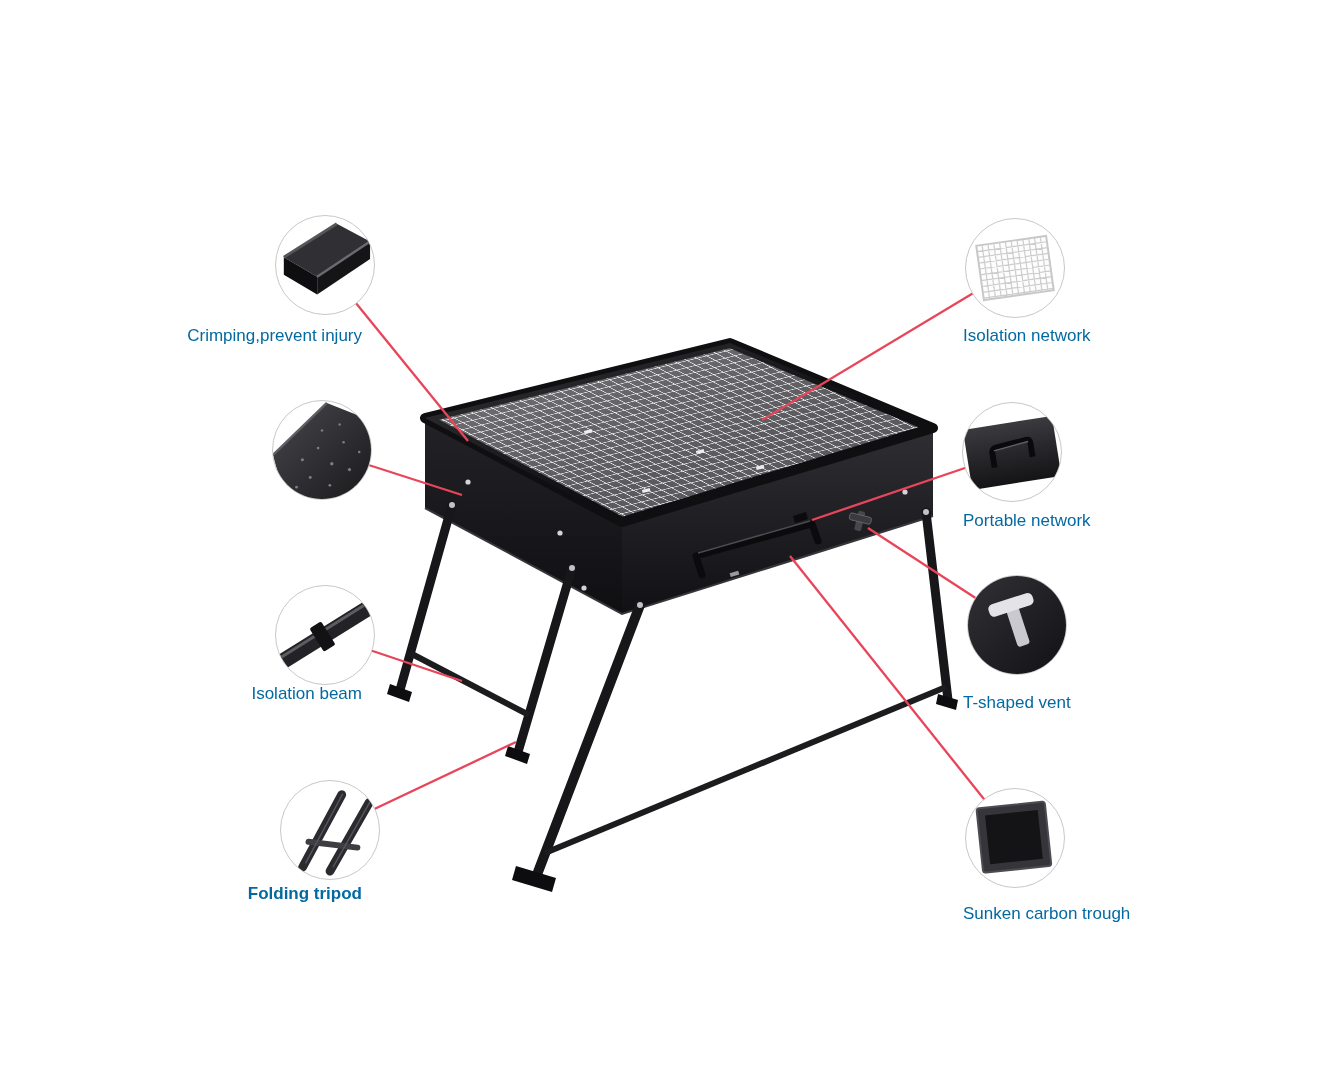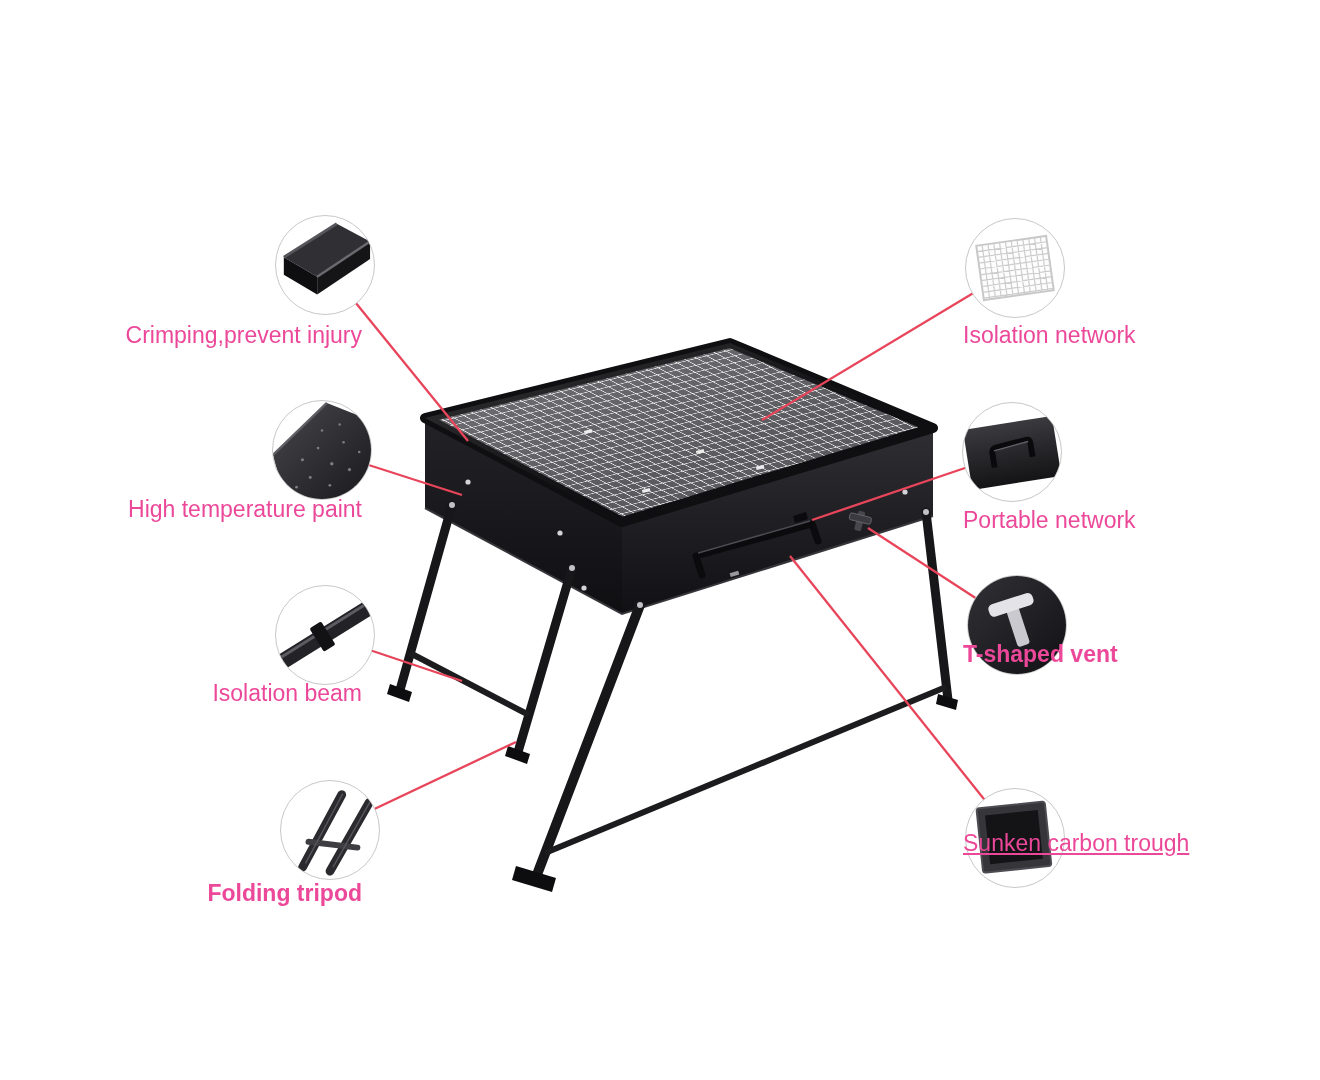--- a/index.html
+++ b/index.html
@@ -10,43 +10,43 @@
   .stage{position:absolute;inset:0;width:1320px;height:1080px;}
   svg.scene{position:absolute;left:0;top:0;}
   .callout-line{stroke:var(--accent,#e8455b);stroke-width:2.3;fill:none;}
   .callout-circle{
     position:absolute;width:100px;height:100px;border-radius:50%;
     background:#ffffff;border:1px solid #c8c8c8;box-sizing:border-box;
     overflow:hidden;display:flex;align-items:center;justify-content:center;
   }
   .callout-circle svg{width:100px;height:100px;display:block;}
   .callout-label{
-    position:absolute;font-size:23px;line-height:27px;color:#ec4899;
+    position:absolute;font-size:17px;line-height:27px;color:#0369a1;
     white-space:nowrap;
   }
   .lbl-left{right:958px;text-align:right;}
   .lbl-right{left:963px;text-align:center;}
   
   .c1{left:275px;top:215px;}
   .c2{left:272px;top:400px;}
   .c3{left:275px;top:585px;}
   .c4{left:280px;top:780px;}
   .c5{left:965px;top:218px;}
   .c6{left:962px;top:402px;}
   .c7{left:967px;top:575px;}
   .c8{left:965px;top:788px;}
   
   .l1{top:322px;}
   .l2{top:496px;}
   .l3{top:680px;}
   .l4{top:880px;font-weight:bold;}
   .r1{top:322px;}
   .r2{top:507px;}
-  .r3{top:641px;font-weight:bold;}
-  .r4{top:830px;text-decoration:underline;}
+  .r3{top:689px;}
+  .r4{top:900px;}
 </style>
 </head>
 <body>
 
 <div class="stage">
 
   <svg class="scene" width="1320" height="1080" viewBox="0 0 1320 1080">
     <defs>
       <linearGradient id="leftPanelGrad" x1="0" y1="0" x2="0" y2="1">
         <stop offset="0" stop-color="#232327"></stop>
@@ -168,21 +168,20 @@
         <circle cx="78" cy="70" r="1.6"></circle>
           <circle cx="88" cy="52" r="1.3"></circle>
           <circle cx="24" cy="88" r="1.4"></circle>
         <circle cx="84" cy="88" r="1.5"></circle>
           <circle cx="50" cy="30" r="1.3"></circle>
           <circle cx="68" cy="24" r="1.2"></circle>
       </g>
       <path d="M0,55 55,2" stroke="#5e5e65" stroke-width="2.5" fill="none"></path>
     </svg>
   </div>
-  <div class="callout-label lbl-left l2">High temperature paint</div>
 
   <div class="callout-circle c3">
     <svg viewBox="0 0 100 100">
       <g transform="rotate(-32 50 50)">
         <rect x="-10" y="42" width="120" height="16" fill="#232327"></rect>
         <rect x="-10" y="44" width="120" height="3" fill="#5c5c63"></rect>
         <rect x="40" y="36" width="14" height="28" rx="2" fill="#121215"></rect>
       </g>
     </svg>
   </div>

